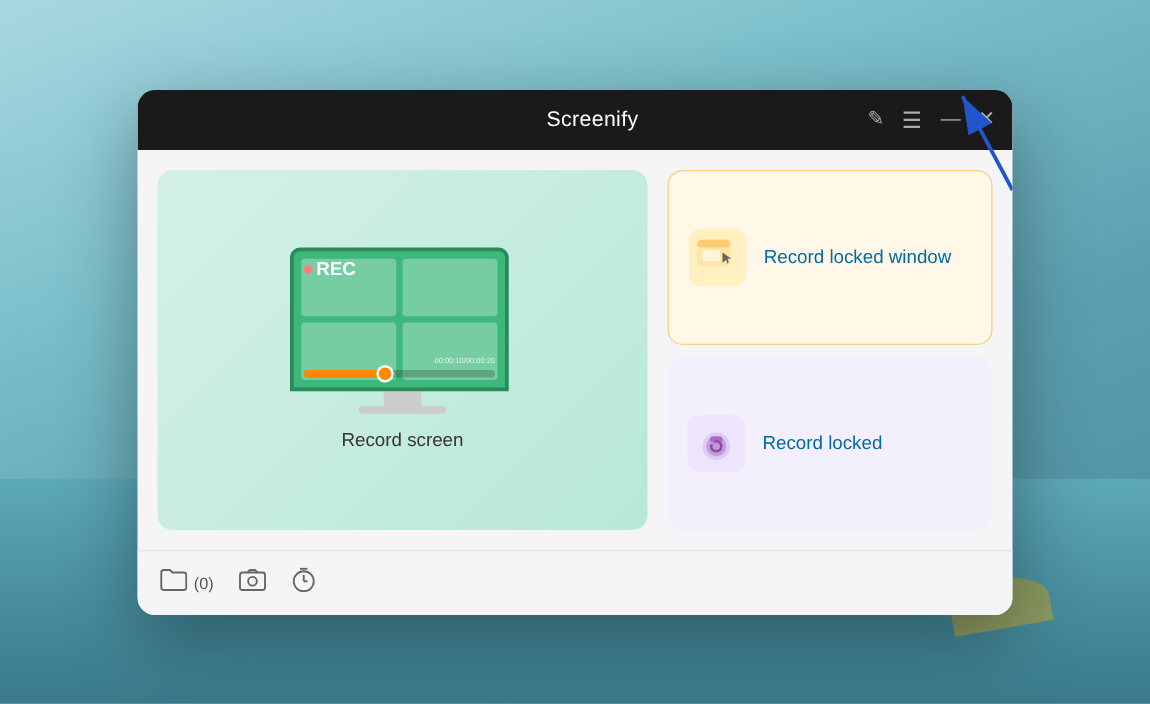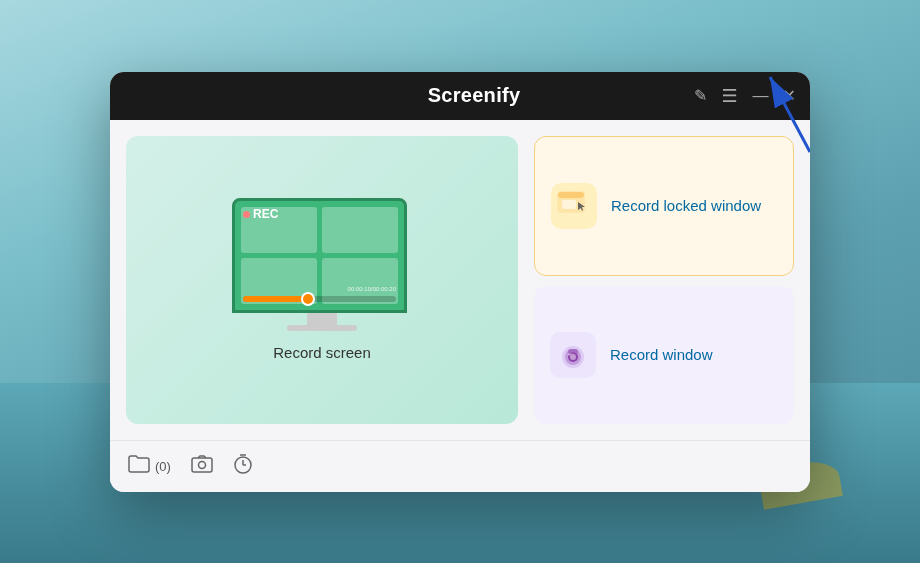--- a/index.html
+++ b/index.html
@@ -69,22 +69,22 @@
       background: #1a1a1a;
       height: 48px;
       display: flex;
       align-items: center;
       justify-content: center;
       position: relative;
       flex-shrink: 0;
     }
     .title-bar-title {
       color: #ffffff;
-      font-size: 20px;
-      font-weight: 700;
+      font-size: 17px;
+      font-weight: 400;
       letter-spacing: 0.3px;
       margin-left: 28px;
     }
     .title-bar-controls {
       position: absolute;
       right: 14px;
       display: flex;
       align-items: center;
       gap: 14px;
     }
@@ -144,21 +144,21 @@
       background: rgba(255,255,255,0.3);
       border-radius: 3px;
     }
     .monitor-rec {
       position: absolute;
       top: 6px;
       left: 8px;
       display: flex;
       align-items: center;
       gap: 3px;
-      font-size: 12px;
+      font-size: 15px;
       font-weight: 700;
       color: white;
     }
     .rec-dot {
       width: 7px;
       height: 7px;
       background: #ff4444;
       border-radius: 50%;
     }
     .monitor-progress {
@@ -367,21 +367,21 @@
             <circle cx="18" cy="20" r="11" fill="#b07de0" opacity="0.25"></circle>
             <circle cx="18" cy="20" r="8" fill="#9b59b6" opacity="0.4"></circle>
             <circle cx="18" cy="20" r="5" fill="#8e44ad"></circle>
             <circle cx="18" cy="20" r="3" fill="#c39bd3"></circle>
 
             <ellipse cx="15" cy="17" rx="2" ry="1.2" fill="white" opacity="0.5" transform="rotate(-30 15 17)"></ellipse>
 
             <rect x="13" y="12" width="10" height="5" rx="2.5" fill="#9b59b6" opacity="0.7"></rect>
           </svg>
         </div>
-        <span class="option-label">Record window</span>
+        <span class="option-label">Record locked</span>
       </div>
 
 
     </div>
   </div>
 
   <div class="bottom-toolbar">
     <div class="toolbar-item">
       <span class="toolbar-icon">
         <svg width="22" height="18" viewBox="0 0 22 18" xmlns="http://www.w3.org/2000/svg">

